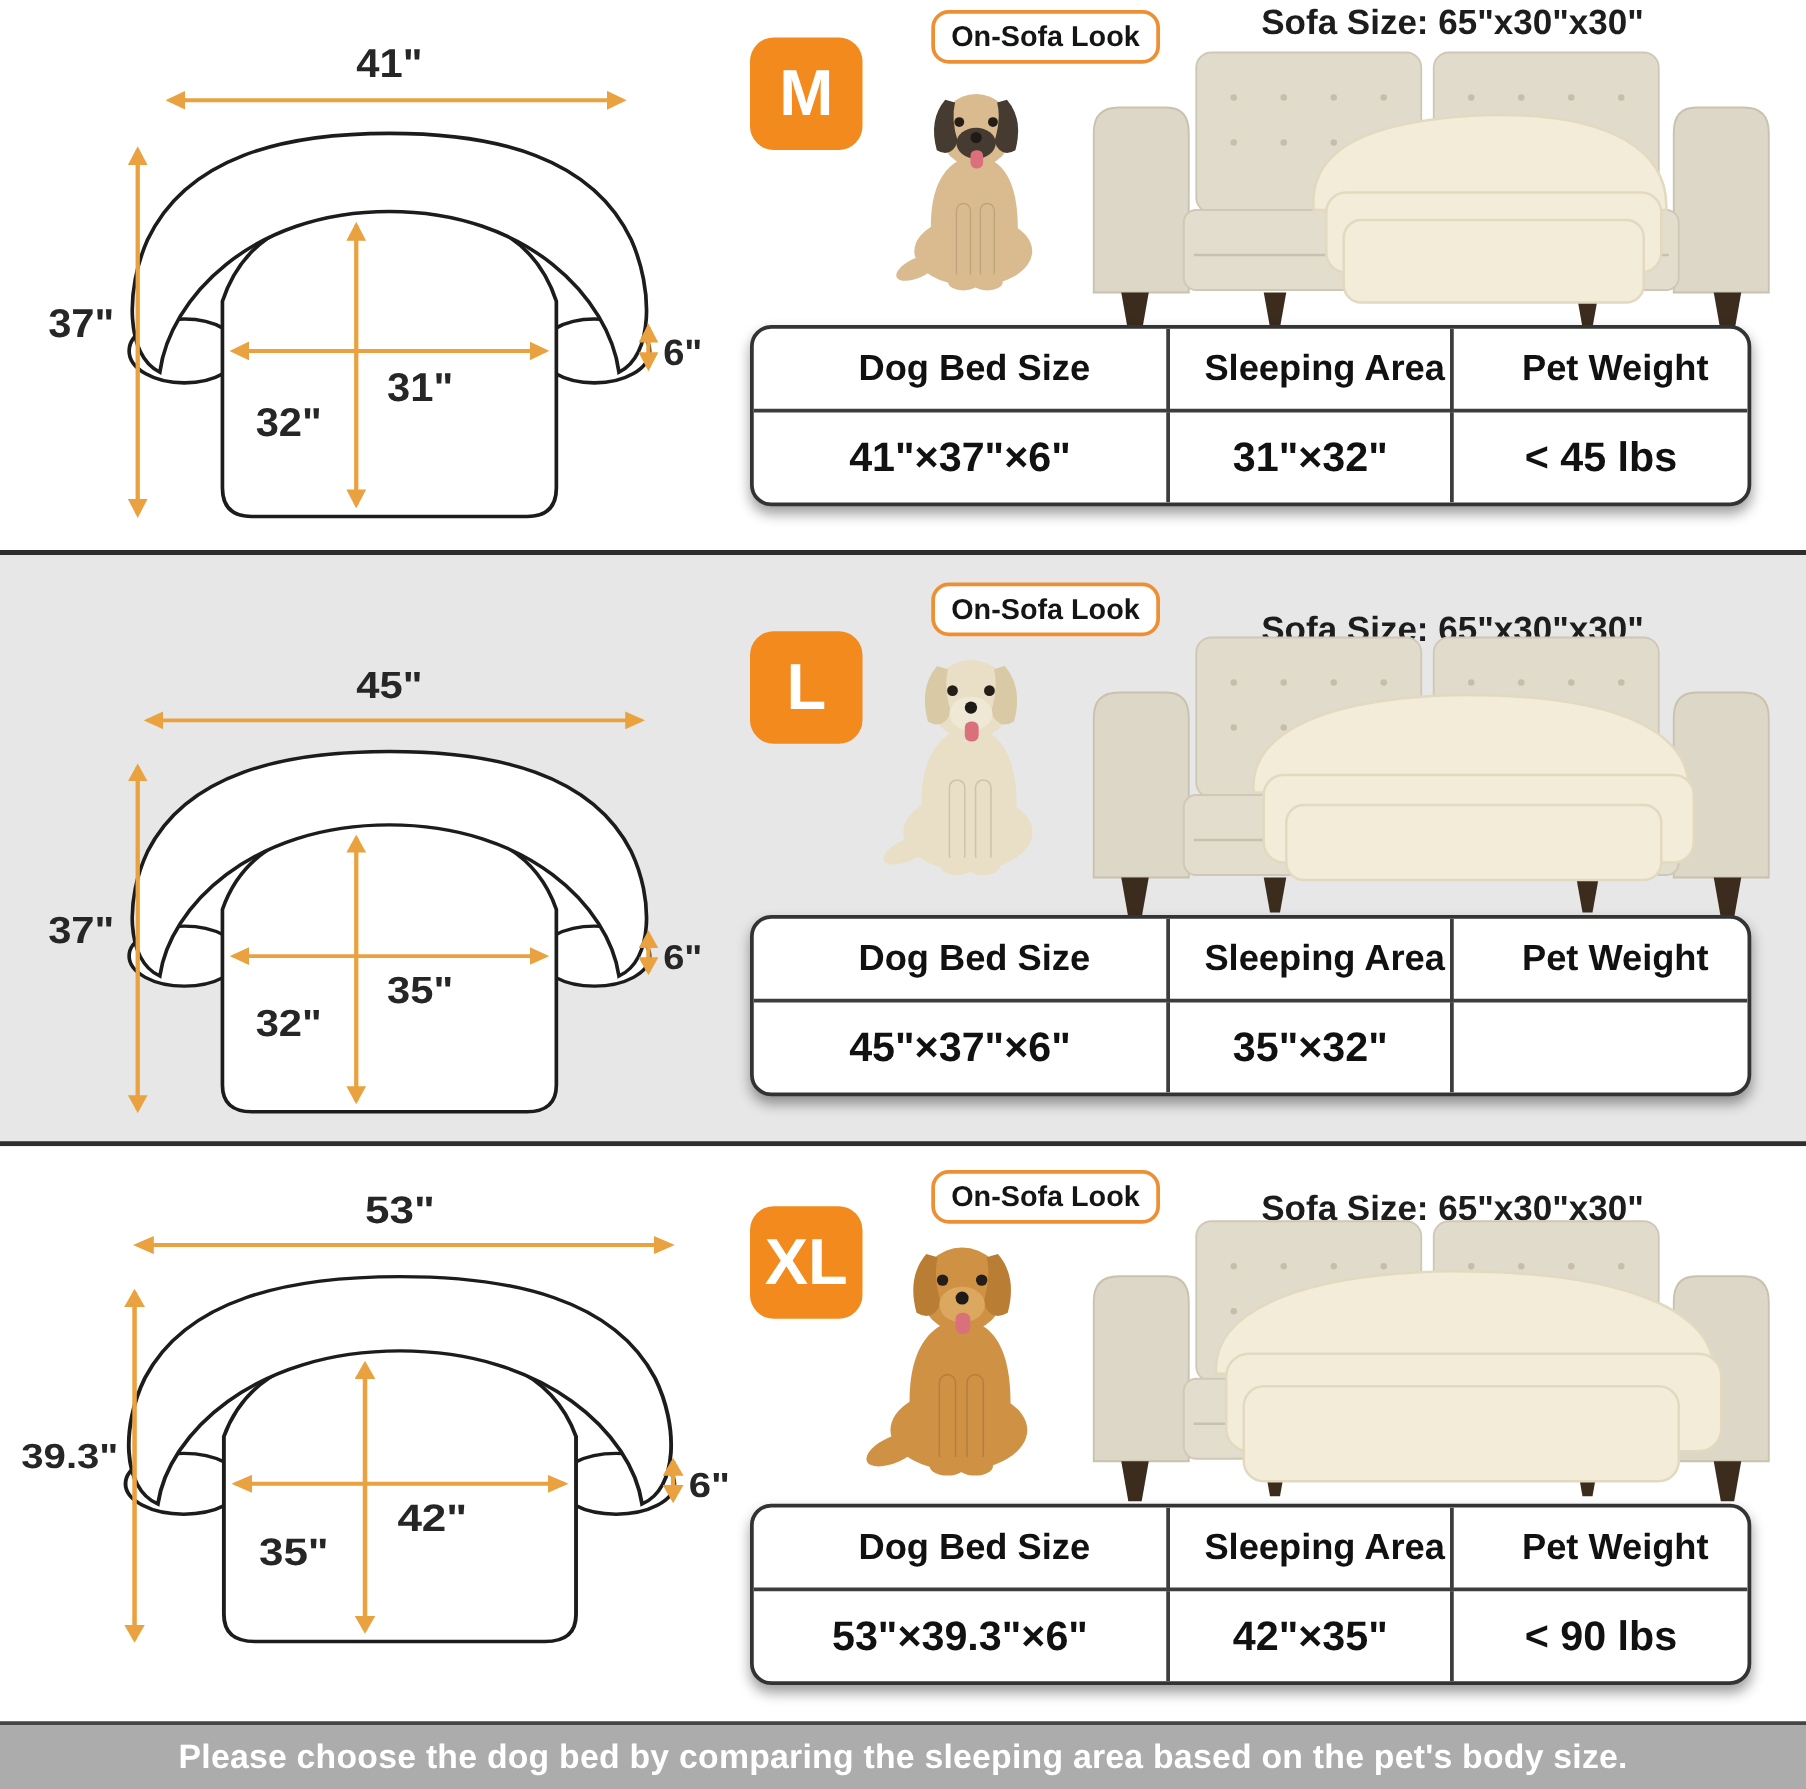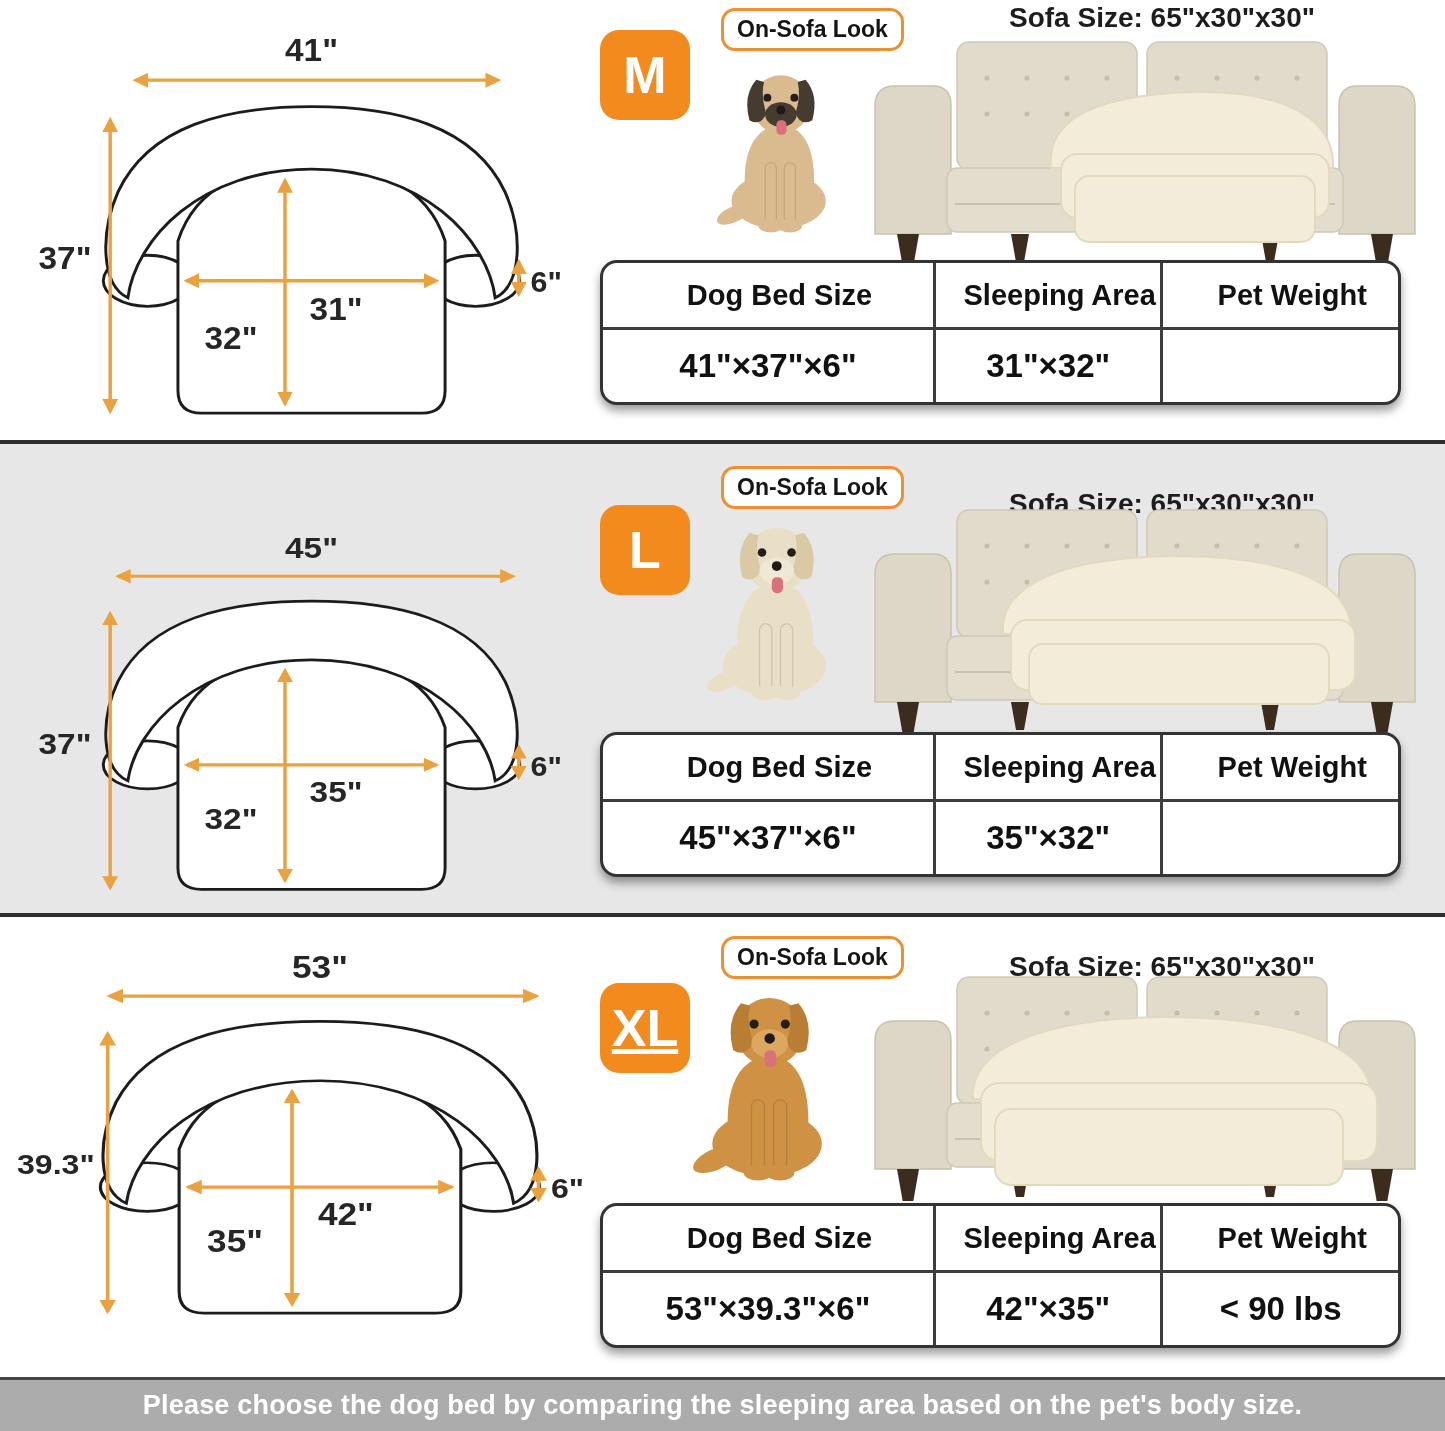--- a/index.html
+++ b/index.html
@@ -15,23 +15,23 @@
   #panel-l .diagram{left:10px;top:70px;width:550px;height:395px;}
   #panel-xl .diagram{left:2px;top:16px;width:580px;height:400px;}
   .dim{font-family:"Liberation Sans",sans-serif;font-weight:bold;font-size:34px;fill:#262626;}
   .dim-sm{font-family:"Liberation Sans",sans-serif;font-weight:bold;font-size:31px;fill:#262626;}
 
   .size-badge{position:absolute;left:600px;width:90px;height:90px;background:#f28a1e;
     border-radius:19px;color:#fff;font-weight:bold;font-size:52px;display:flex;
     align-items:center;justify-content:center;}
   #panel-m .size-badge{top:30px;}
   #panel-l .size-badge{top:61px;}
-  #panel-xl .size-badge{top:66px;text-decoration:underline;}
-
-  .onsofa{position:absolute;left:721px;background:#fff;border:3px solid #ee8f33;
+  #panel-xl .size-badge{top:48px;}
+
+  .onsofa{position:absolute;left:745px;background:#fff;border:3px solid #ee8f33;
     border-radius:14px;padding:5px 13px;font-weight:bold;font-size:23px;color:#151515;white-space:nowrap;}
   #panel-m .onsofa{top:8px;}
   #panel-l .onsofa{top:22px;}
   #panel-xl .onsofa{top:19px;}
 
   .sofasize{position:absolute;left:962px;width:400px;text-align:center;font-weight:bold;
     font-size:28px;color:#1d1d1d;white-space:nowrap;}
   #panel-m .sofasize{top:2px;}
   #panel-l .sofasize{top:44px;}
   #panel-xl .sofasize{top:34px;}
@@ -178,20 +178,21 @@
         <rect class="s-mat" x="214" y="150" width="240" height="66" rx="14"></rect>
       </g>
     </svg>
 
     <div class="spec-table">
       <div class="cell th">Dog Bed Size</div>
       <div class="cell th mid">Sleeping Area</div>
       <div class="cell th">Pet Weight</div>
       <div class="cell td">41"×37"×6"</div>
       <div class="cell td mid">31"×32"</div>
+      <div class="cell td">&lt; 45 lbs</div>
     </div>
   </section>
 
   <section class="panel" id="panel-l">
     <svg class="diagram" viewBox="0 0 560 444" preserveAspectRatio="none">
       <defs>
         <marker id="ah-l" viewBox="0 0 10 10" refX="8" refY="5" markerWidth="4.6" markerHeight="4.6" orient="auto-start-reverse">
           <path d="M0,0 L10,5 L0,10 Z" fill="#e9a23f"></path>
         </marker>
       </defs>

